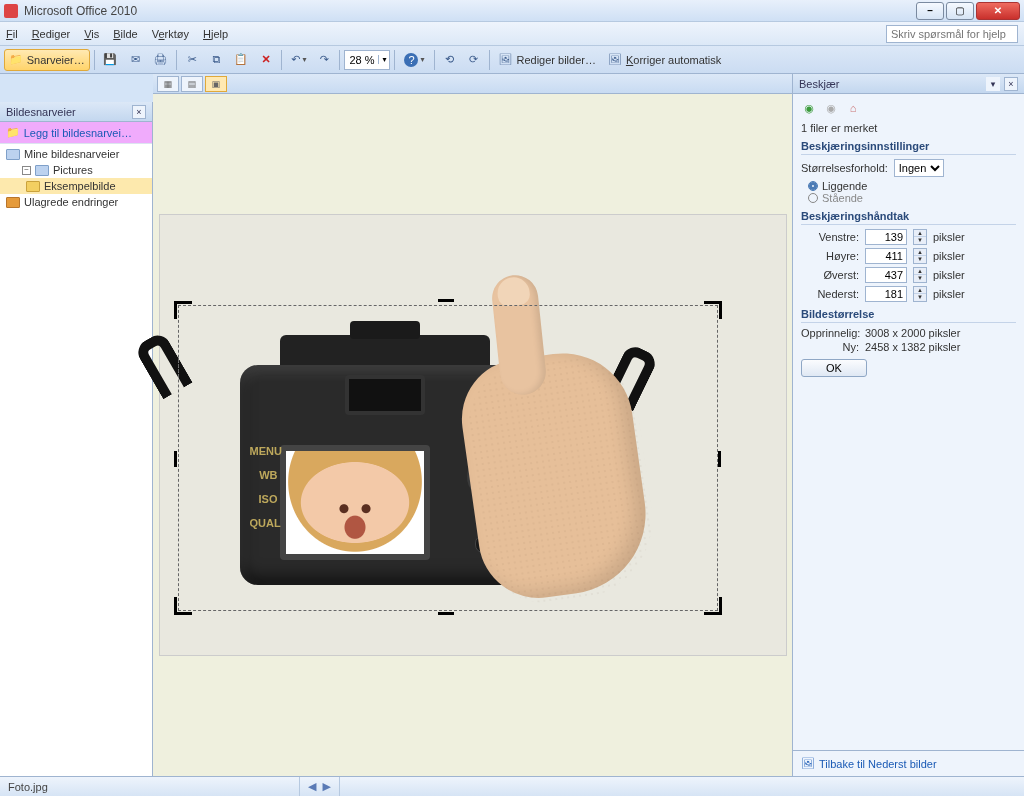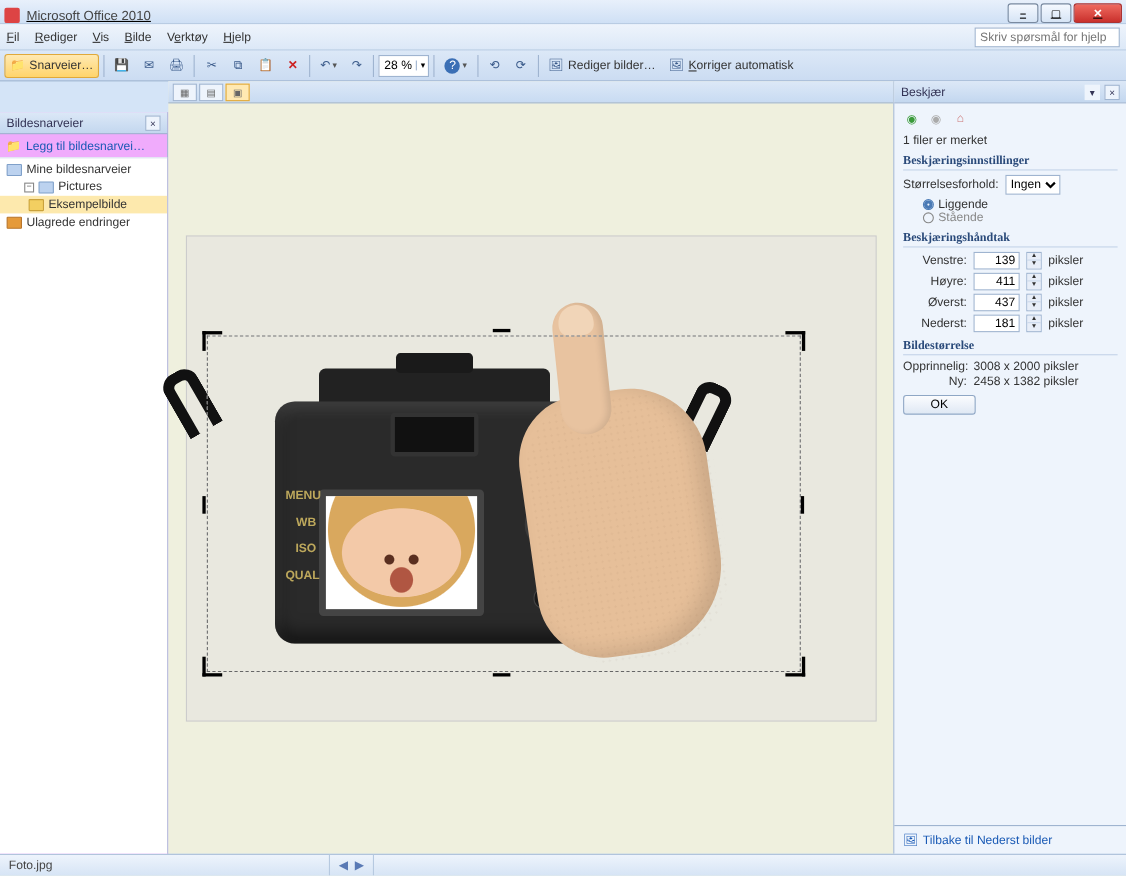--- a/index.html
+++ b/index.html
@@ -1,19 +1,19 @@
 <!DOCTYPE html>
 <html><head>
 <meta charset="utf-8">
 <style>
   * { box-sizing: border-box; margin: 0; padding: 0; font-family: "Segoe UI", Tahoma, sans-serif; font-size: 11px; }
   body { width: 1024px; height: 796px; background: #d4e4f7; overflow: hidden; }
 
   
-  .titlebar { height: 22px; background: linear-gradient(#e8f0fb, #cfe0f5); display: flex; align-items: flex-end; padding: 0 4px; border-bottom: 1px solid #b6c9e0; text-decoration: underline; }
+  .titlebar { height: 22px; background: linear-gradient(#e8f0fb, #cfe0f5); display: flex; align-items: center; padding: 0 4px; border-bottom: 1px solid #b6c9e0; }
   .titlebar .icon { width: 14px; height: 14px; background: #d44; margin-right: 6px; display: inline-block; border-radius: 2px; }
   .titlebar .title { font-size: 12px; color: #444; }
   .titlebar .winbtns { margin-left: auto; display: flex; gap: 2px; }
   .titlebar .winbtn { width: 28px; height: 18px; border: 1px solid #7a8aa0; background: linear-gradient(#f5f9ff,#d6e4f5); border-radius: 3px; display:flex; align-items:center; justify-content:center; font-size:10px; }
   .titlebar .winbtn.close { background: linear-gradient(#ef6b60,#c9302c); border-color:#a33; color:#fff; width:44px; }
   .titlebar .winbtn.close::after{content:"✕"; font-weight:bold;}
   .titlebar .winbtn.min::after{content:"–"; font-weight:bold;}
   .titlebar .winbtn.max::after{content:"▢";}
 
   
@@ -89,33 +89,33 @@
   .strap { position:absolute; width:34px; height:60px; border:10px solid #111; border-bottom:none; border-radius:14px 14px 0 0; }
   .strap.l { left:-14px; top:120px; transform:rotate(-30deg); }
   .strap.r { left:454px; top:132px; transform:rotate(26deg); }
   .hand { position:absolute; left:310px; top:80px; width:200px; height:320px; }
   .thumb { position:absolute; left:26px; top:-20px; width:46px; height:120px; background:#e8c3a0; border-radius:24px; transform:rotate(-6deg); box-shadow:inset -4px 0 6px rgba(0,0,0,.1); }
   .thumb::before { content:""; position:absolute; left:6px; top:2px; width:32px; height:28px; background:#f1d5b8; border-radius:16px 16px 10px 10px; }
   .palm { position:absolute; left:0; top:60px; width:170px; height:240px; background:#e6bf99; border-radius:60px 70px 80px 60px; transform:rotate(-8deg); box-shadow:inset -10px -6px 18px rgba(0,0,0,.12); }
   .palm::after { content:""; position:absolute; right:-6px; bottom:-6px; width:170px; height:240px; border-radius:60px 70px 80px 60px; background:radial-gradient(rgba(90,60,40,.15) 20%, transparent 21%) 0 0/6px 6px; opacity:.35; }
 
   
-  .rightpane { width:212px; background:#eef4fc; border-left:1px solid #9fb4d0; display:flex; flex-direction:column; }
+  .rightpane { width:232px; background:#eef4fc; border-left:1px solid #9fb4d0; display:flex; flex-direction:column; }
   .rp-body { padding:6px 8px; color:#333; font-size:11px; flex:1; overflow:auto; }
   .rp-icons { display:flex; gap:6px; margin-bottom:6px; }
   .rp-icons span { width:16px; height:16px; display:inline-flex; align-items:center; justify-content:center; border-radius:3px; }
-  .section-title { color:#2a4a7a; font-weight:bold; margin:6px 0 4px; border-bottom:1px solid #c4d3e8; padding-bottom:2px;font-family:Liberation Serif, serif; }
+  .section-title { color:#2a4a7a; font-weight:bold; margin:6px 0 4px; border-bottom:1px solid #c4d3e8; padding-bottom:2px; }
   .row { display:flex; align-items:center; margin:3px 0; gap:6px; }
   .row label { width:58px; text-align:right; color:#333; }
   .row .val input { width:42px; border:1px solid #9fb4d0; text-align:right; padding:1px 3px; }
   .spin { width:14px; display:flex; flex-direction:column; border:1px solid #9fb4d0; }
   .spin span{height:7px; font-size:6px; text-align:center; line-height:7px; background:#e8eef8; border-bottom:1px solid #c4d3e8;}
   .spin span:last-child{border-bottom:none;}
   .unit { color:#333; }
-  .radio { display:flex; align-items:center; gap:4px; margin-left:18px; color:#888; }
+  .radio { display:flex; align-items:center; gap:4px; margin-left:7px; color:#888; }
   .radio.active { color:#333; }
   .radiodot { width:10px; height:10px; border:1px solid #888; border-radius:50%; display:inline-block; }
   .radio.active .radiodot { box-shadow:inset 0 0 0 3px #4a7ab5; border-color:#4a7ab5; }
   select.inline { border:1px solid #9fb4d0; background:#fff; height:18px; font-size:11px; }
   .okbutton { display:block; margin-top:6px; padding:2px 24px; background:linear-gradient(#fbfcfe,#dfe8f4); border:1px solid #8fa7c5; border-radius:3px; }
   .dimrow { display:flex; gap:6px; margin:2px 0; }
   .dimrow .k { width:58px; text-align:right; }
   .backlink { border-top:1px solid #9fb4d0; padding:6px 8px; color:#1a5ab5; display:flex; align-items:center; gap:4px; }
 
   

